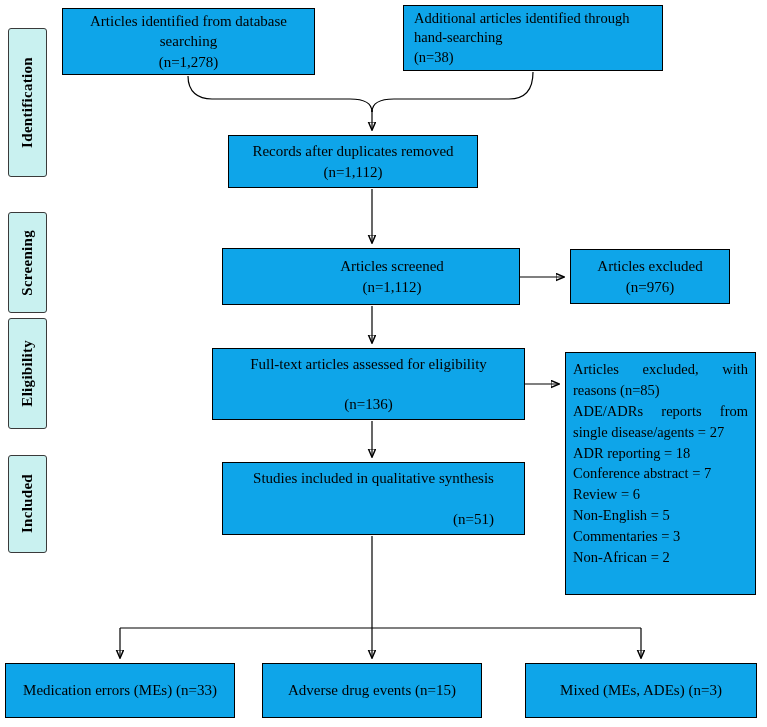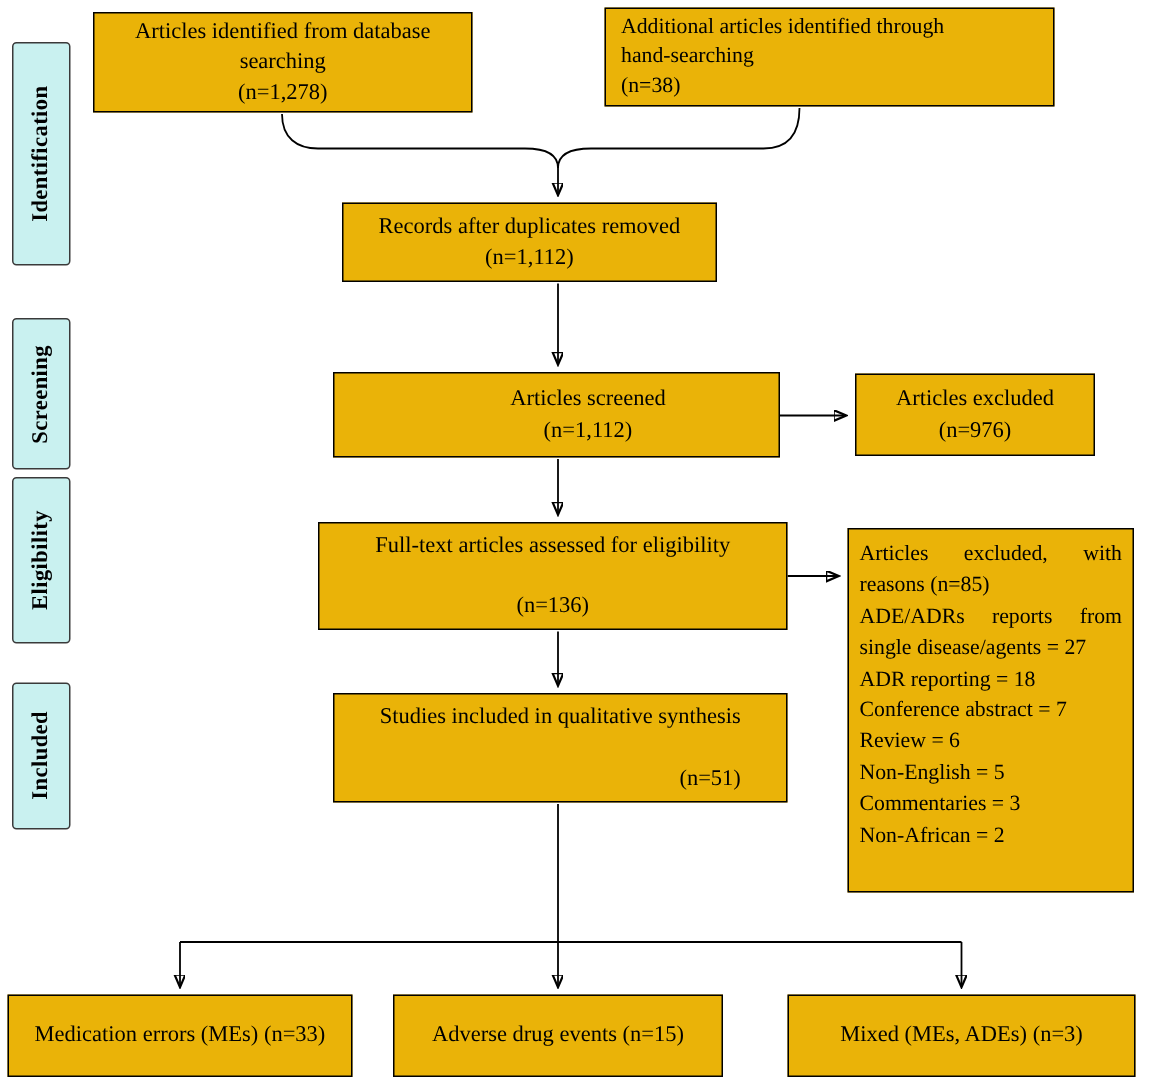--- a/index.html
+++ b/index.html
@@ -28,34 +28,34 @@
     letter-spacing:.3px;
     white-space:nowrap;
   }
   #stage-identification{left:8px;top:28px;width:37px;height:147px;}
   #stage-screening{left:8px;top:212px;width:37px;height:99px;}
   #stage-eligibility{left:8px;top:318px;width:37px;height:109px;}
   #stage-included{left:8px;top:455px;width:37px;height:96px;}
 
   .box{
     position:absolute;
-    background:#eab308;
+    background:#0ea5e9;
     border:1px solid #000;
     display:flex;align-items:center;justify-content:center;
     text-align:center;
     font-size:15px;
     line-height:1.35;
     box-sizing:border-box;
     padding:4px 6px;
   }
   .box .txt{white-space:pre-line;}
   .box.left-align{justify-content:flex-start;text-align:left;padding-left:10px;}
 
   #box-database{left:62px;top:8px;width:253px;height:67px;}
-  #box-hand{left:403px;top:5px;width:300px;height:66px;font-size:14.5px;}
+  #box-hand{left:403px;top:5px;width:260px;height:66px;font-size:14.5px;}
   #box-duplicates{left:228px;top:135px;width:250px;height:53px;}
   #box-screened{left:222px;top:248px;width:298px;height:57px;padding-left:48px;}
   #box-excluded-screening{left:570px;top:249px;width:160px;height:55px;}
   #box-fulltext{left:212px;top:348px;width:313px;height:72px;}
   #box-qualitative{left:222px;top:462px;width:303px;height:73px;text-align:right;}
   #box-reasons{
     left:565px;top:352px;width:191px;height:243px;
     display:block;text-align:left;
     font-size:14.5px;line-height:1.44;
     padding:6px 7px;

